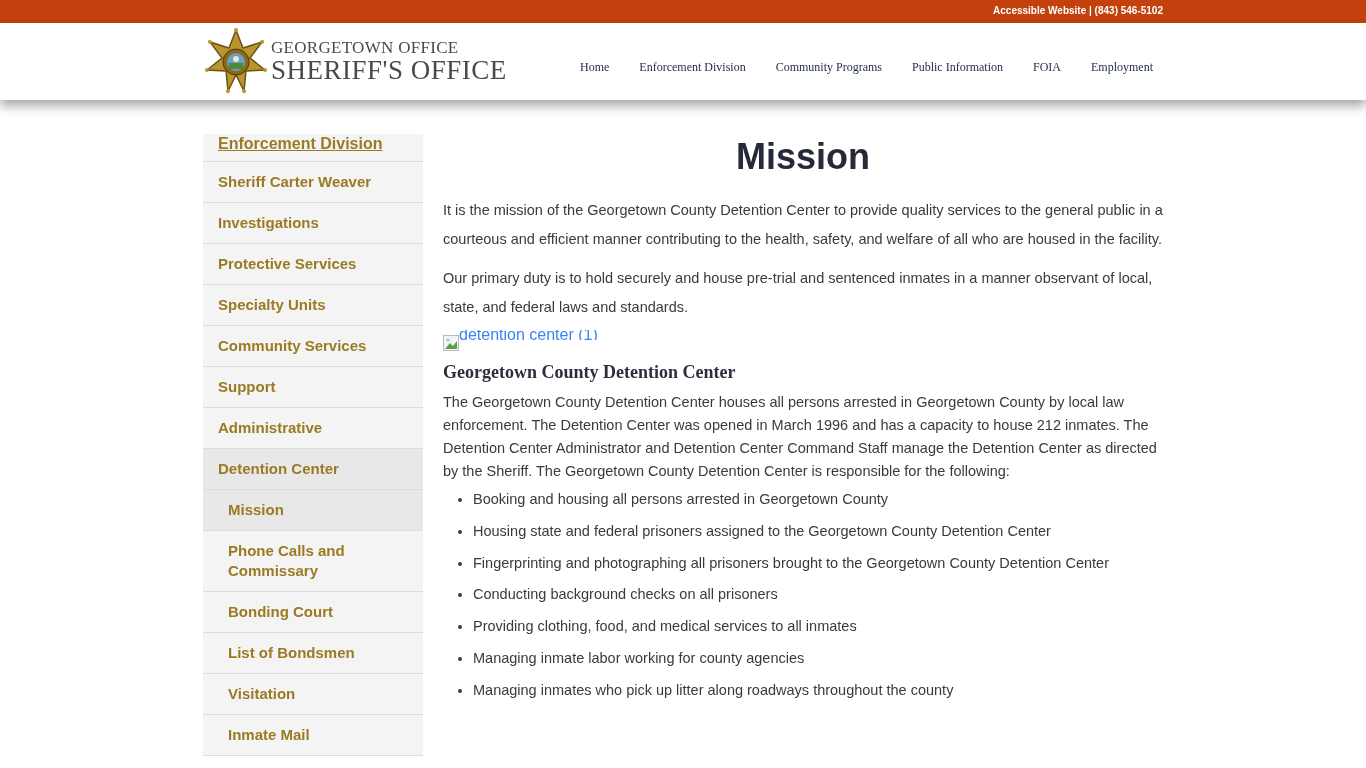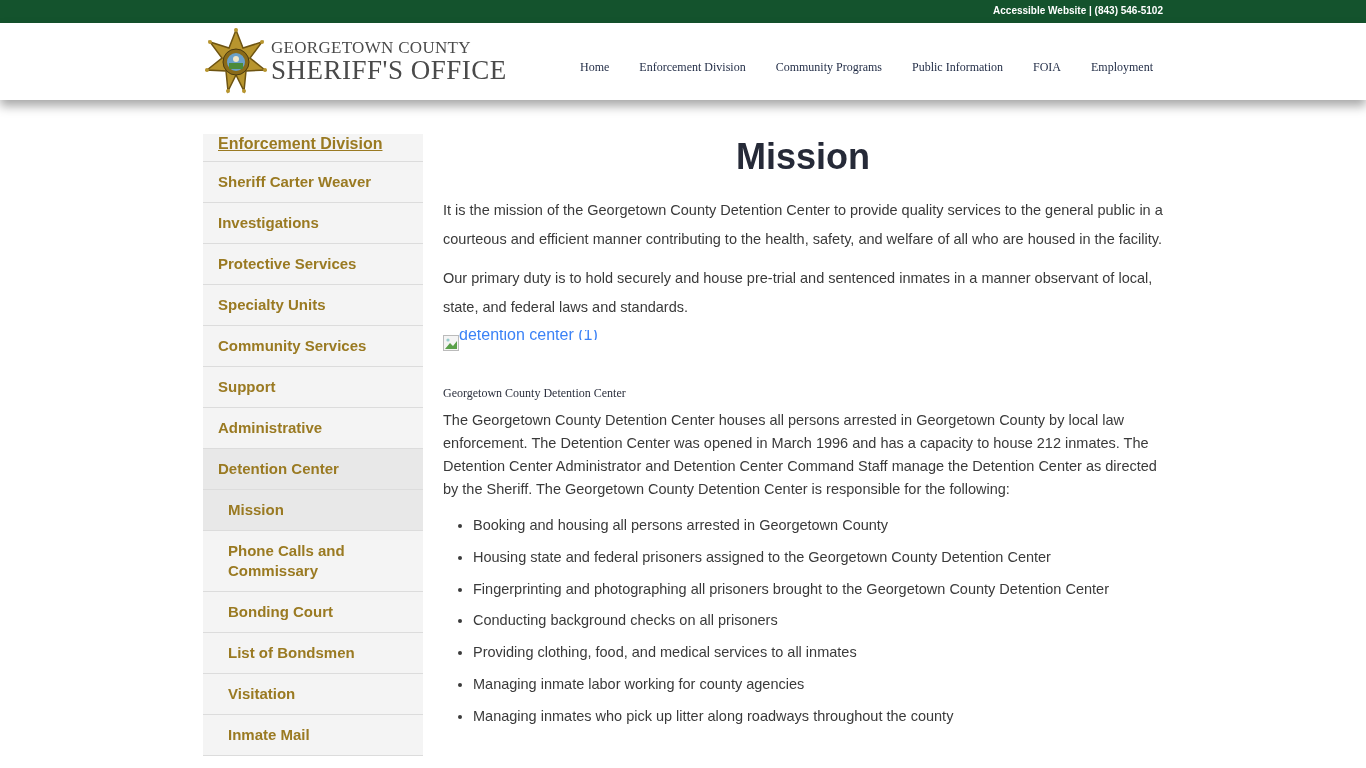--- a/index.html
+++ b/index.html
@@ -1,21 +1,21 @@
 <!DOCTYPE html>
 <html><head>
   <meta charset="utf-8">
   <style>
     * { box-sizing: border-box; margin: 0; padding: 0; }
     html, body { width: 1366px; height: 768px; overflow: hidden; background: #ffffff; }
     body { font-family: "Liberation Sans", sans-serif; color: #333; position: relative; }
 
     .topbar {
       position: absolute; left: 0; top: 0; width: 1366px; height: 23px;
-      background: #14532d;
+      background: #c2410c;
       padding-left: 40px;
     }
     .topbar-text {
       position: absolute; right: 203px; top: 5px;
       color: #ffffff; font-size: 10px; font-weight: bold;
       font-family: "Liberation Sans", sans-serif;
     }
 
     .header {
       position: absolute; left: 0; top: 23px; width: 1366px; height: 77px;
@@ -68,25 +68,25 @@
       font-size: 14.5px; line-height: 29px; color: #3a3a3a; margin-top: 10px;
     }
     .img-placeholder {
       text-align: left; margin-top: 8px; height: 28px; position: relative;
       font-size: 16px; color: #3b82f6;
     }
     .img-inner { display: inline-flex; align-items: flex-start; }
     .broken-img { width: 16px; height: 16px; margin-top: 5px; }
     .img-alt { line-height: 10px; overflow: hidden; height: 10px; display: inline-block; }
     .section-title {
-      font-family: "Liberation Serif", serif; font-size: 12px; font-weight: normal;
-      color: #2b2f3d; margin-top: 28px;
+      font-family: "Liberation Serif", serif; font-size: 18px; font-weight: bold;
+      color: #2b2f3d; margin-top: 4px;
     }
     .para2 { margin-top: 8px; line-height: 23px; }
-    .bullets { margin-top: 14px; padding-left: 30px; }
+    .bullets { margin-top: 6px; padding-left: 30px; }
     .bullet {
       font-size: 14.5px; color: #3a3a3a; line-height: 20px; margin-bottom: 11.8px;
       list-style: disc;
     }
   </style>
 </head>
 <body>
 
 <div class="topbar">
   <span class="topbar-text">Accessible Website | (843) 546-5102</span>
@@ -102,21 +102,21 @@
       <circle cx="33" cy="31" r="3" fill="#f0e6c8"></circle>
       <circle cx="33" cy="2" r="2" fill="#b8952e"></circle>
       <circle cx="59" cy="14" r="2" fill="#b8952e"></circle>
       <circle cx="62" cy="42" r="2" fill="#b8952e"></circle>
       <circle cx="41" cy="63" r="2" fill="#b8952e"></circle>
       <circle cx="25" cy="63" r="2" fill="#b8952e"></circle>
       <circle cx="4" cy="42" r="2" fill="#b8952e"></circle>
       <circle cx="7" cy="14" r="2" fill="#b8952e"></circle>
     </svg>
     <div class="logo-text">
-      <div class="logo-line1">GEORGETOWN COUNTY</div>
+      <div class="logo-line1">GEORGETOWN OFFICE</div>
       <div class="logo-line2">SHERIFF'S OFFICE</div>
     </div>
   </div>
 
   <nav class="nav">
     <span class="nav-item">Home</span>
     <span class="nav-item">Enforcement Division</span>
     <span class="nav-item">Community Programs</span>
     <span class="nav-item">Public Information</span>
     <span class="nav-item">FOIA</span>

